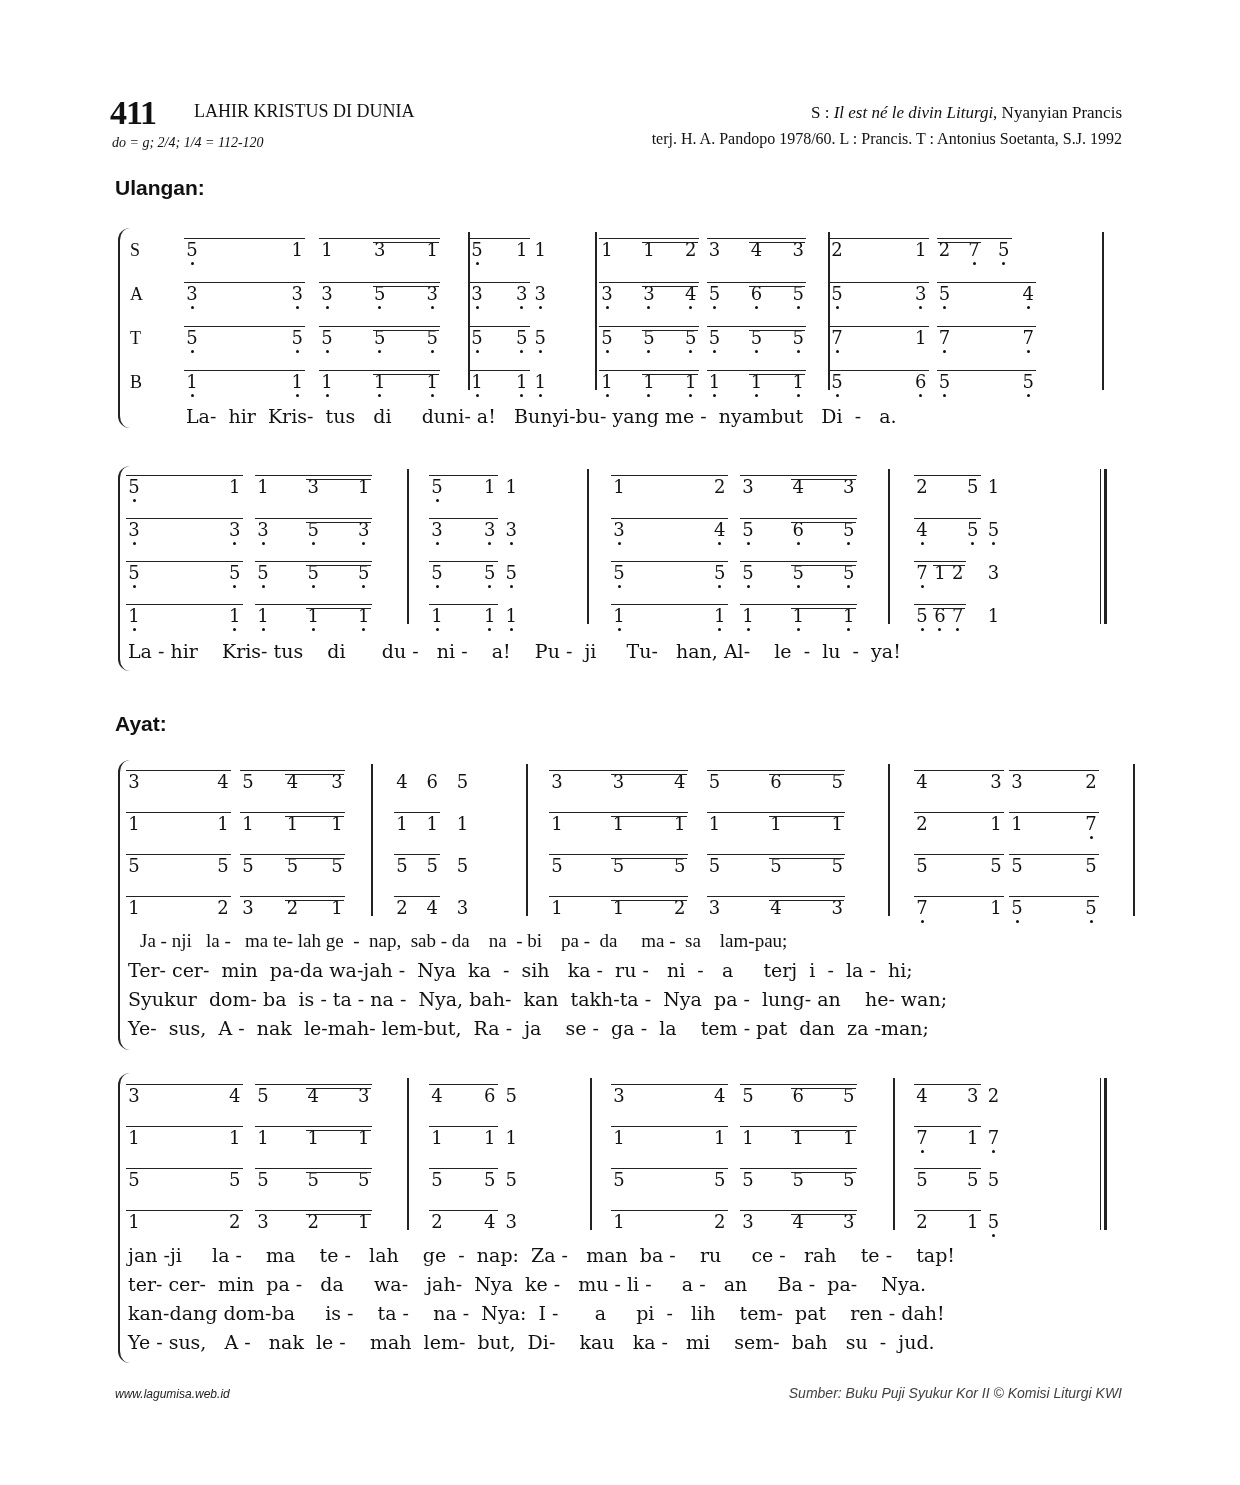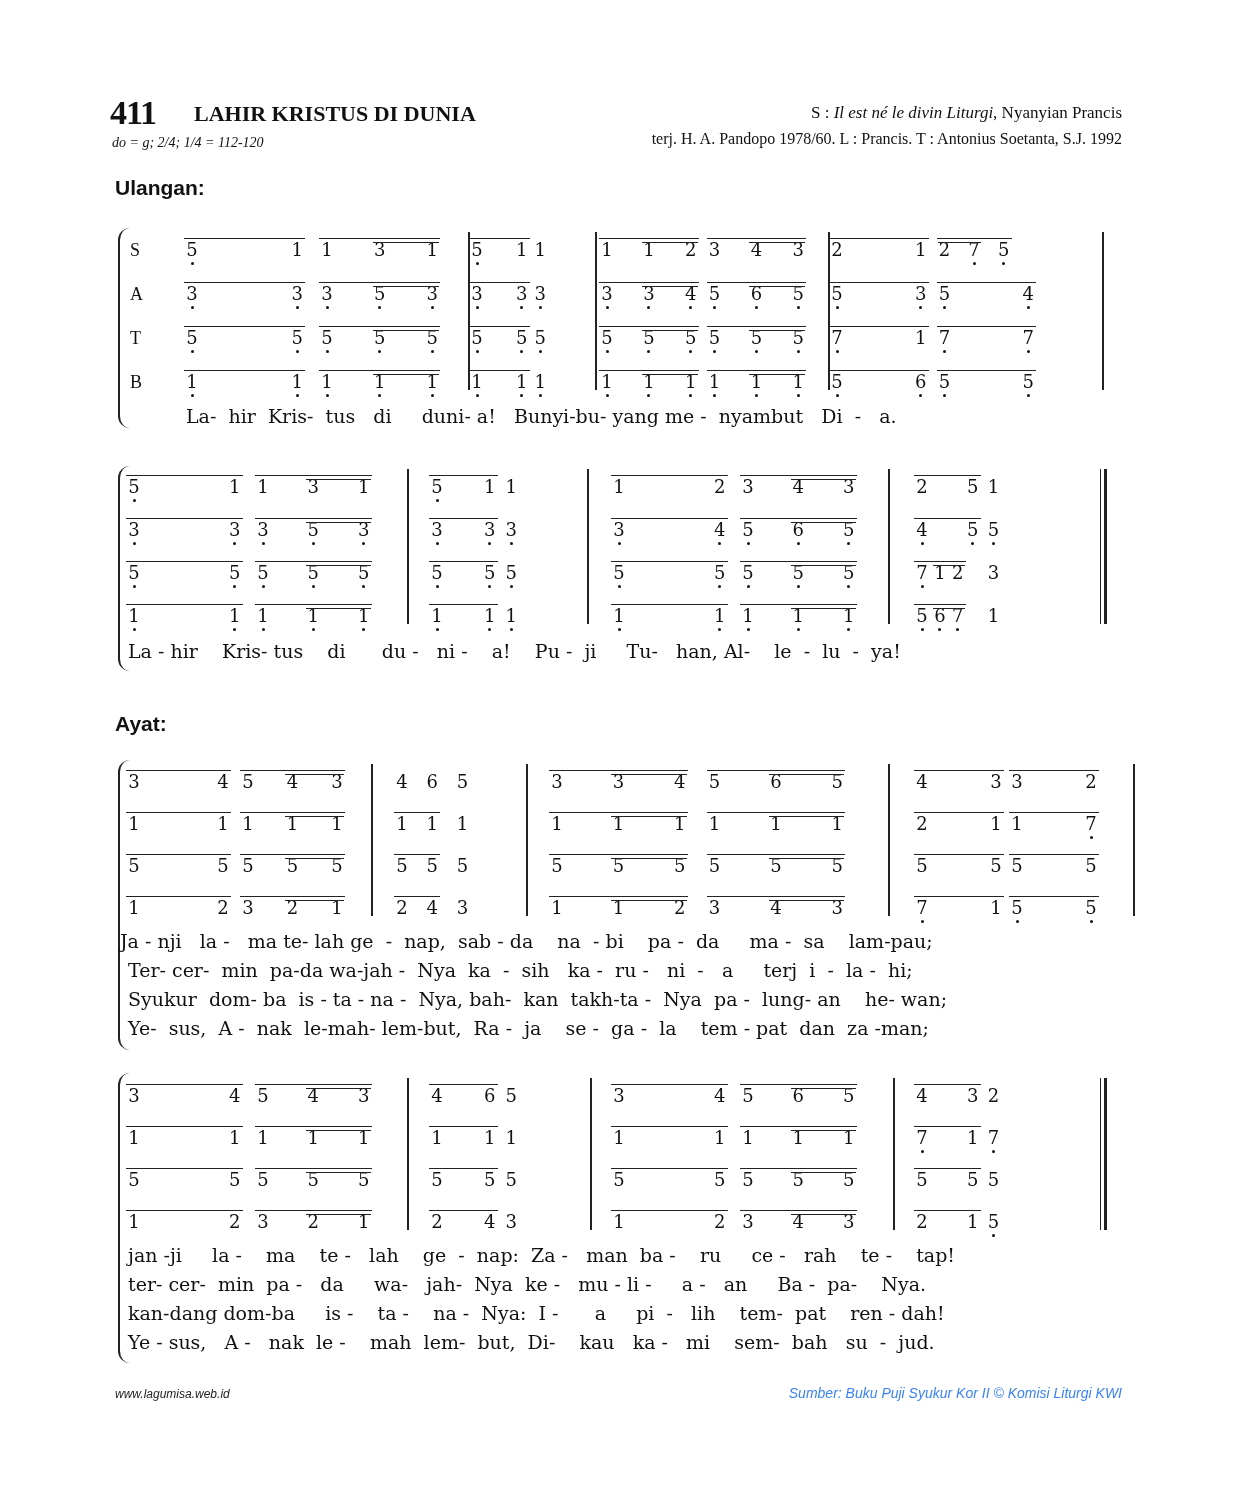--- a/index.html
+++ b/index.html
@@ -1,33 +1,33 @@
 <!DOCTYPE html>
 <html><head>
 <meta charset="utf-8">
 <style>
   html,body{margin:0;padding:0;background:#fff;}
   body{width:1240px;height:1485px;position:relative;font-family:"DejaVu Serif","Liberation Serif",serif;color:#111;overflow:hidden;}
   .abs{position:absolute;}
   .num{font-family:"Liberation Serif",serif;font-weight:bold;font-size:34px;left:110px;top:94px;letter-spacing:-1px;}
-  .title{font-family:"Liberation Serif",serif;font-weight:bold;font-size:22px;left:194px;top:101px;}
+  .title{font-family:"Liberation Serif",serif;font-weight:normal;font-size:18px;left:194px;top:101px;}
   .src{font-family:"Liberation Serif",serif;font-size:17px;right:118px;top:103px;}
   .src i{font-style:italic;}
   .meta{font-family:"Liberation Serif",serif;font-style:italic;font-size:14px;left:112px;top:135px;}
   .credits{font-family:"Liberation Serif",serif;font-size:16px;right:118px;top:130px;}
   .section{font-family:"Liberation Sans",sans-serif;font-weight:bold;font-size:21px;left:115px;}
   .voicelabel{position:absolute;font-family:"Liberation Serif",serif;font-size:18px;}
   .note{position:absolute;font-family:"DejaVu Serif",serif;font-size:18px;width:14px;text-align:center;line-height:20px;}
   .dot{position:absolute;width:3px;height:3px;background:#111;border-radius:50%;}
   .beam{position:absolute;height:1.4px;background:#222;}
   .bar{position:absolute;width:1.6px;background:#222;}
   .bracket{position:absolute;border-left:2.5px solid #222;border-radius:12px 0 0 12px;}
   .lyric{position:absolute;font-family:"DejaVu Serif",serif;font-size:19px;white-space:pre;}
   .foot-l{font-family:"Liberation Sans",sans-serif;font-style:italic;font-size:12px;left:115px;top:1387px;color:#222;}
-  .foot-r{font-family:"Liberation Sans",sans-serif;font-style:italic;font-size:14px;right:118px;top:1385px;color:#3b82f6;}
+  .foot-r{font-family:"Liberation Sans",sans-serif;font-style:italic;font-size:14px;right:118px;top:1385px;color:#404040;}
 </style>
 </head>
 <body>
 
 <div class="abs num">411</div>
 <div class="abs title">LAHIR KRISTUS DI DUNIA</div>
 <div class="abs src"><span>S : </span><i>Il est né le divin Liturgi</i><span>, Nyanyian Prancis</span></div>
 <div class="abs meta">do = g;  2/4;  1/4 = 112-120</div>
 <div class="abs credits">terj. H. A. Pandopo 1978/60. L : Prancis. T : Antonius Soetanta, S.J. 1992</div>
 
@@ -483,21 +483,21 @@
     <div class="beam" style="left: 1009px; width: 90.1px; top: 854px;"></div>
     <div class="note" style="left: 915px; top: 898px;">7</div>
     <div class="dot" style="left: 920.5px; top: 920px;"></div>
     <div class="note" style="left: 989.1px; top: 898px;">1</div>
     <div class="beam" style="left: 914px; width: 90.1px; top: 896px;"></div>
     <div class="note" style="left: 1010px; top: 898px;">5</div>
     <div class="dot" style="left: 1015.5px; top: 920px;"></div>
     <div class="note" style="left: 1084.1px; top: 898px;">5</div>
     <div class="dot" style="left: 1089.6px; top: 920px;"></div>
     <div class="beam" style="left: 1009px; width: 90.1px; top: 896px;"></div>
-    <div class="lyric" style="left: 120px; top: 930px;">Ja - nji   la -   ma te- lah ge  -  nap,  sab - da    na  - bi    pa -  da     ma -  sa    lam-pau;</div>
+    <div class="lyric" style="left: 140px; top: 930px; font-family: Liberation Serif, serif;">Ja - nji   la -   ma te- lah ge  -  nap,  sab - da    na  - bi    pa -  da     ma -  sa    lam-pau;</div>
     <div class="lyric" style="left: 128px; top: 959px;">Ter- cer-  min  pa-da wa-jah -  Nya  ka  -  sih   ka -  ru -   ni  -   a     terj  i  -  la -  hi;</div>
     <div class="lyric" style="left: 128px; top: 988px;">Syukur  dom- ba  is - ta - na -  Nya, bah-  kan  takh-ta -  Nya  pa -  lung- an    he- wan;</div>
     <div class="lyric" style="left: 128px; top: 1017px;">Ye-  sus,  A -  nak  le-mah- lem-but,  Ra -  ja    se -  ga -  la    tem - pat  dan  za -man;</div>
     <div class="bracket" style="left: 118px; top: 1073px; height: 290px; width: 10px;"></div>
     <div class="bar" style="left: 407px; top: 1078px; height: 152px;"></div>
     <div class="bar" style="left: 590px; top: 1078px; height: 152px;"></div>
     <div class="bar" style="left: 893px; top: 1078px; height: 152px;"></div>
     <div class="bar" style="left: 1100px; top: 1078px; height: 152px; width: 6px; border-left: 1.5px solid rgb(34, 34, 34); background: transparent; box-shadow: rgb(34, 34, 34) -3px 0px 0px inset;"></div>
     <div class="note" style="left: 127px; top: 1086px;">3</div>
     <div class="note" style="left: 227.62px; top: 1086px;">4</div>

